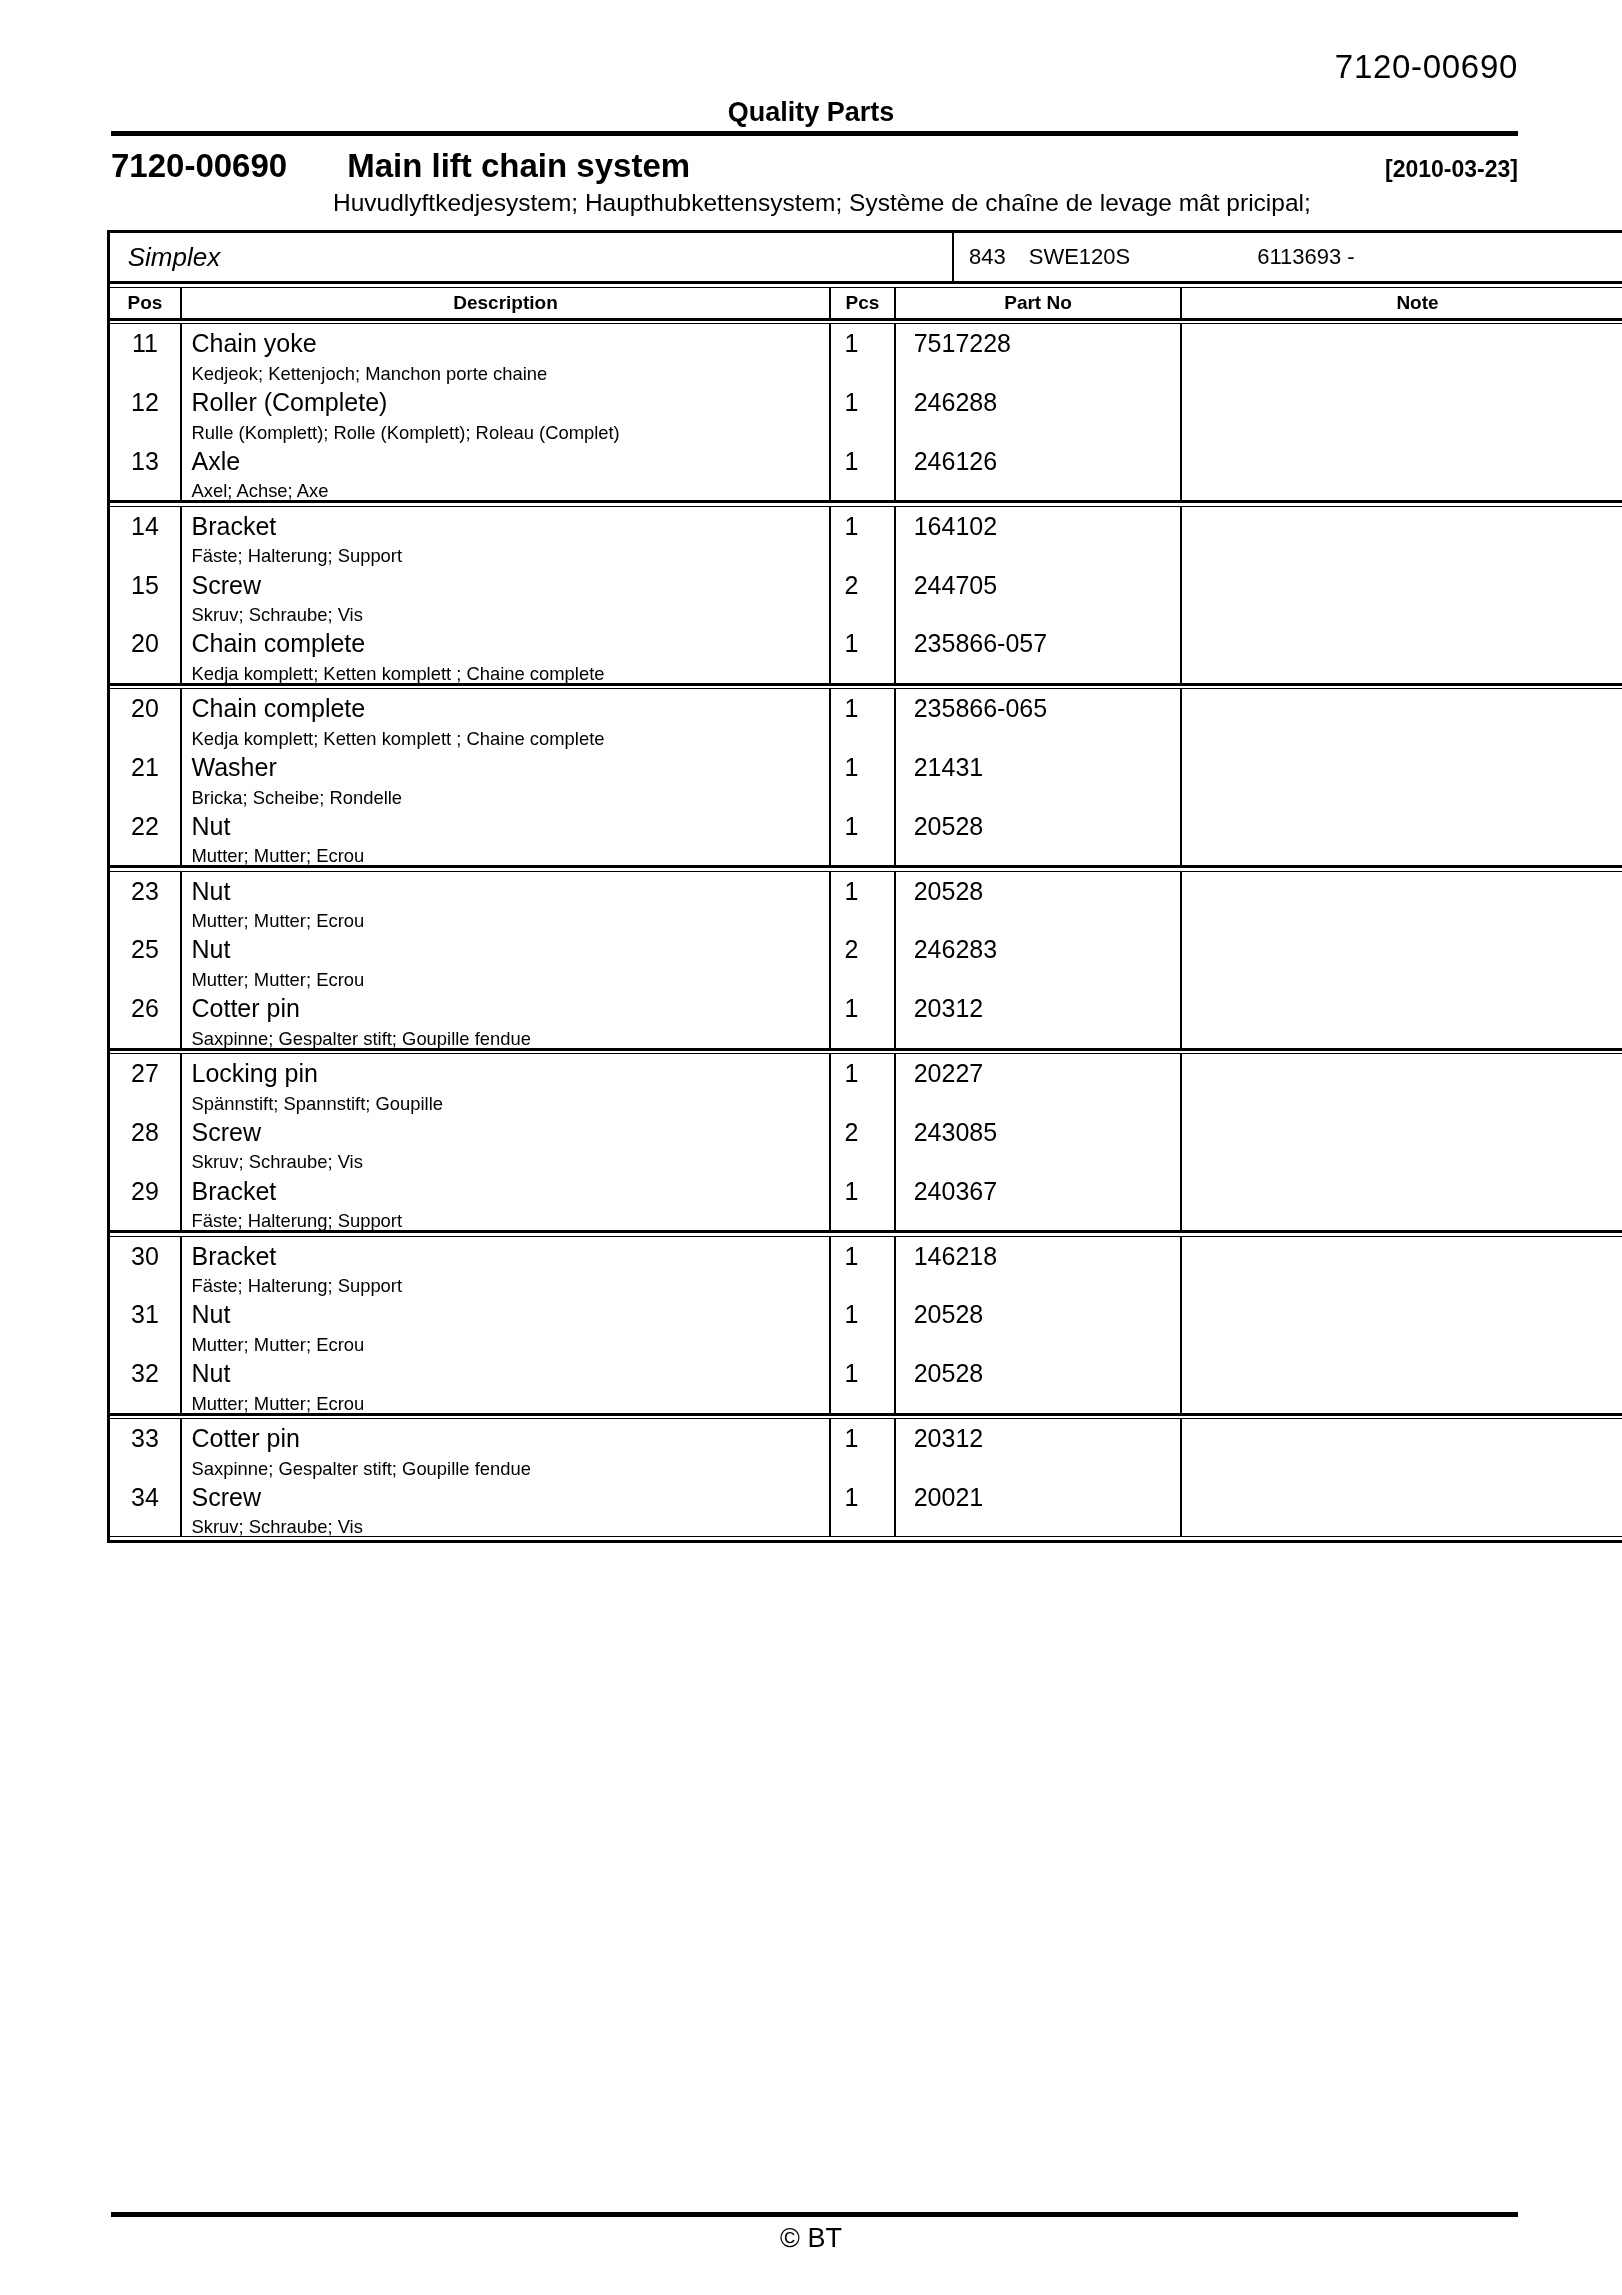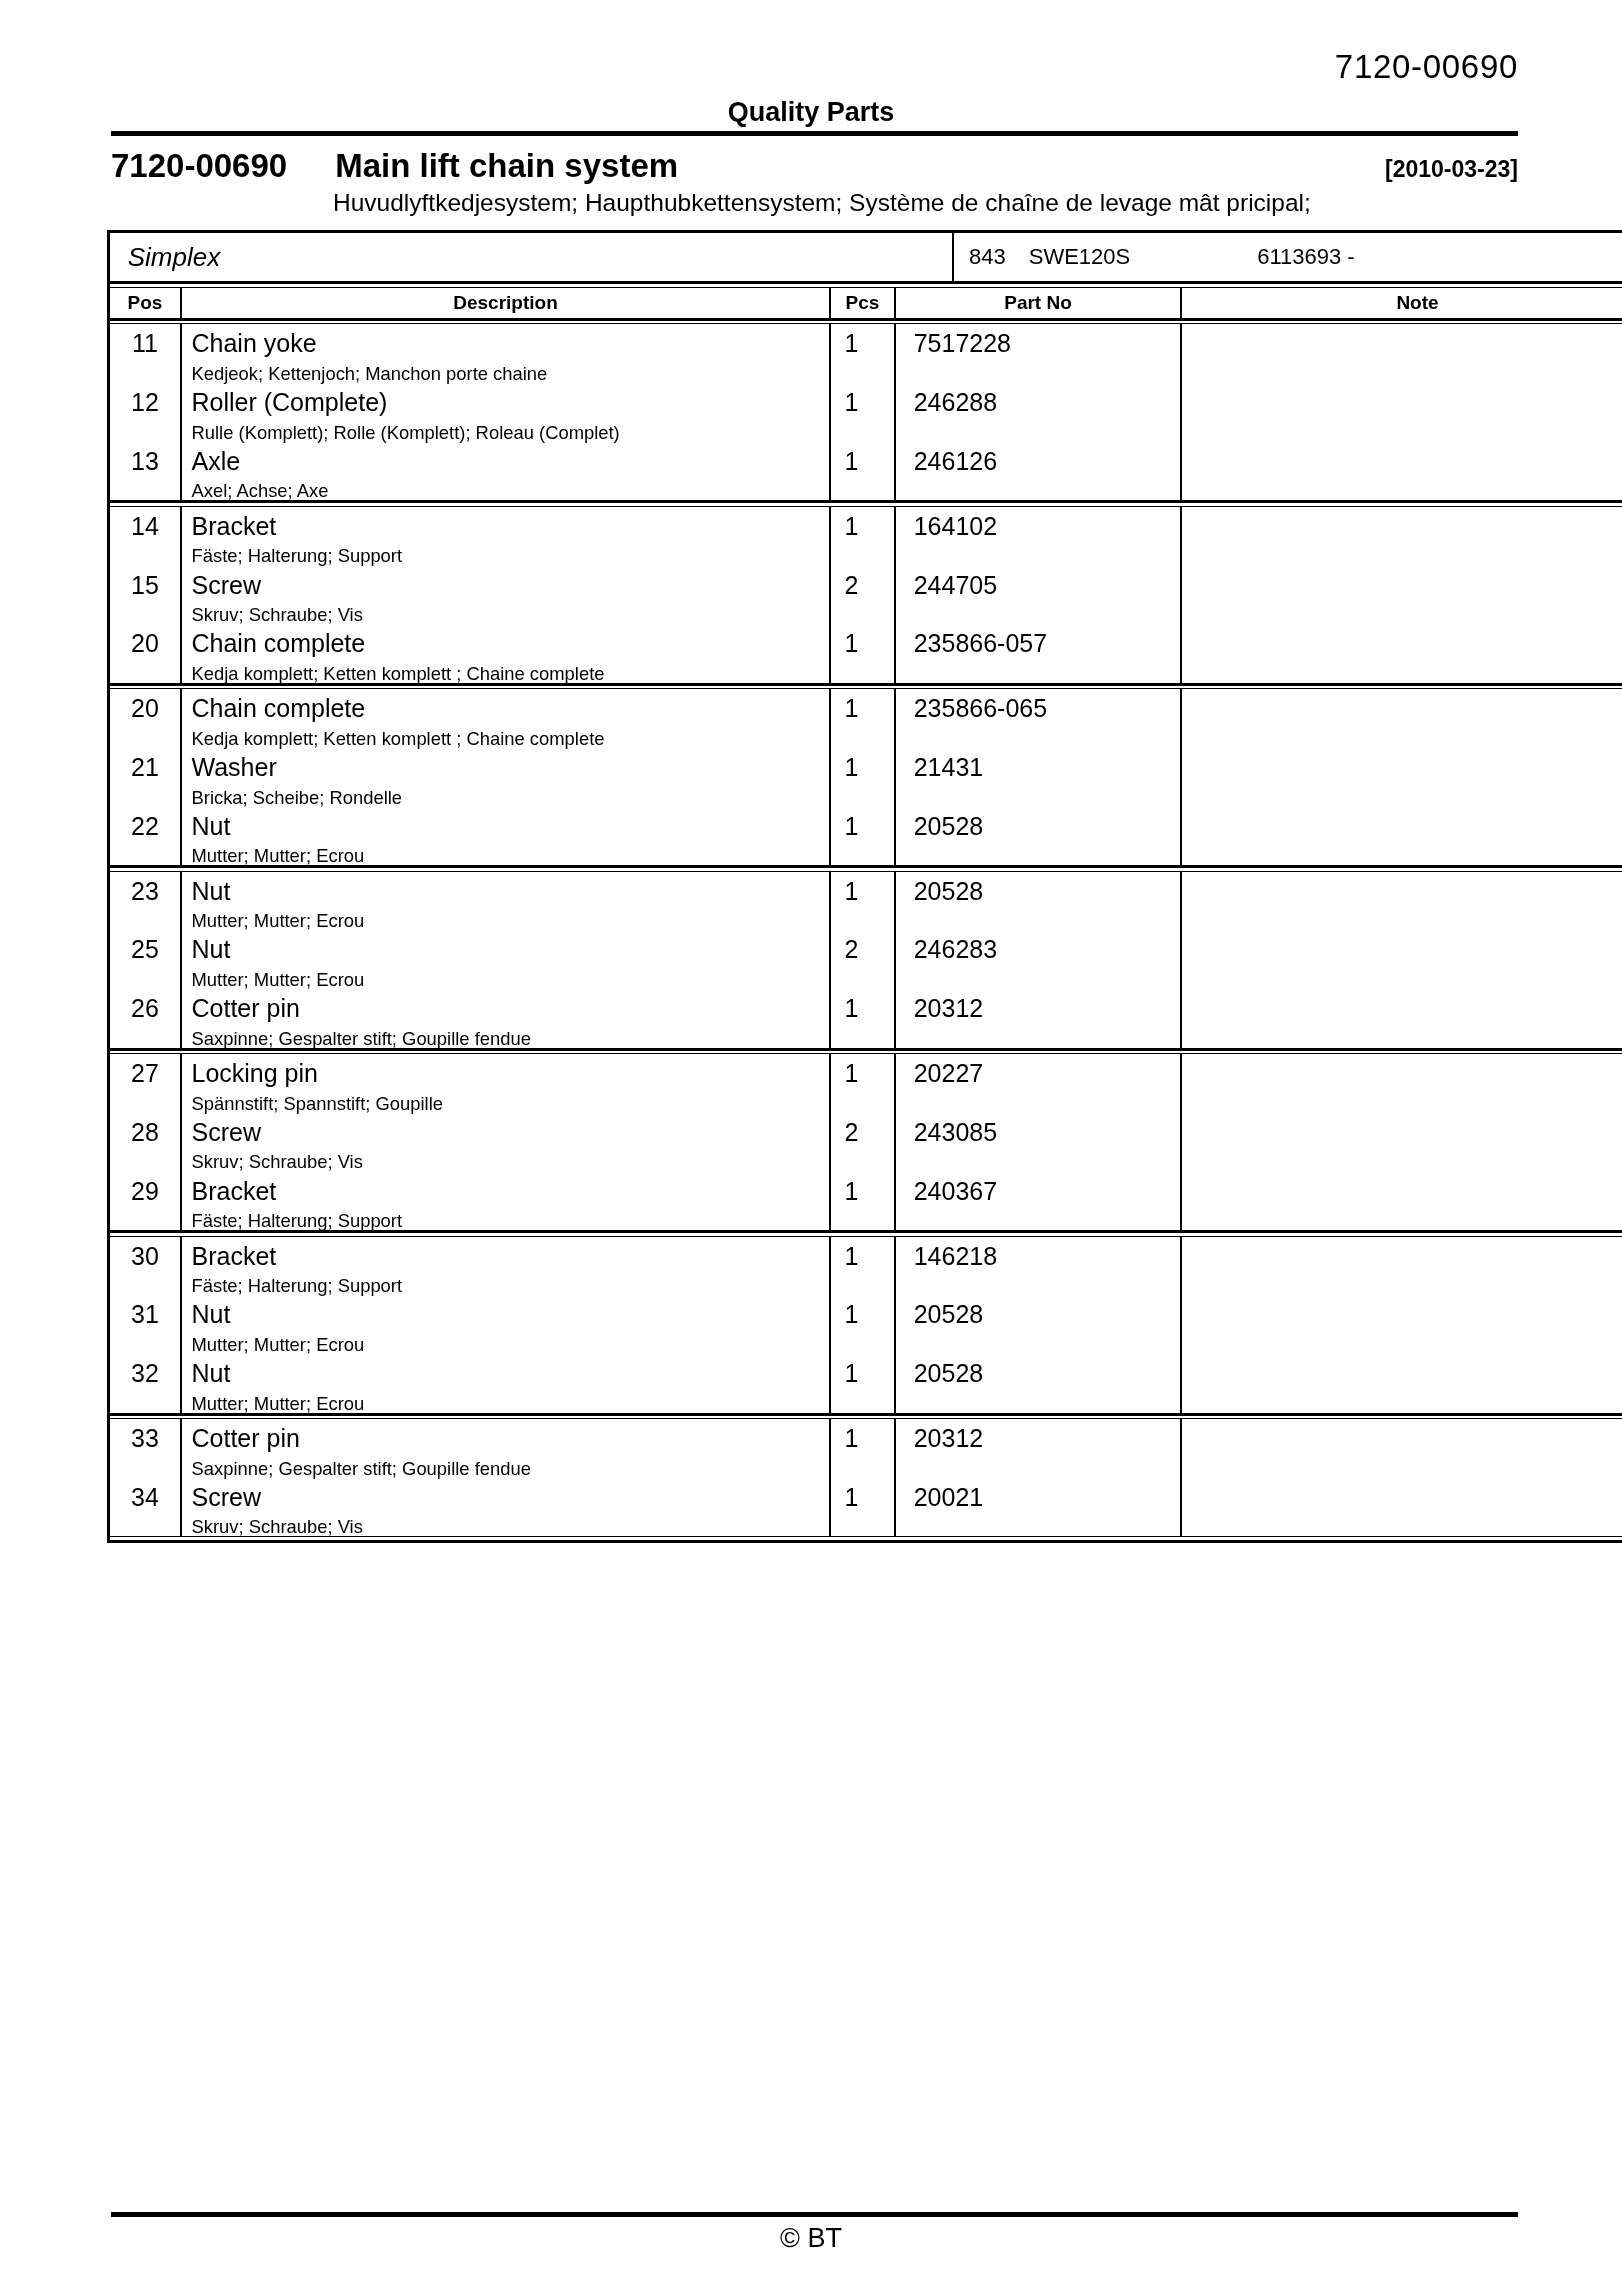--- a/index.html
+++ b/index.html
@@ -24,21 +24,21 @@
   }
   .rule { position:absolute; left:111px; right:104px; height:4.8px; background:#000; }
   .header-rule { top:131px; }
   .footer-rule { top:2212px; }
 
   .title-row {
     position:absolute; top:147px; left:111px; right:104px;
     display:flex; align-items:baseline;
   }
   .title-number { font-size:33px; font-weight:bold; }
-  .title-text   { font-size:33px; font-weight:bold; margin-left:48px; }
+  .title-text   { font-size:33px; font-weight:bold; margin-left:60px; }
   .title-date   { font-size:23px; font-weight:bold; margin-left:auto; }
   .subtitle {
     position:absolute; top:189px; left:333px;
     font-size:24.5px;
   }
 
   
   .parts-table {
     position:absolute; top:230px; left:107px; width:1549px;
     border:3.4px solid #000; box-sizing:border-box;

